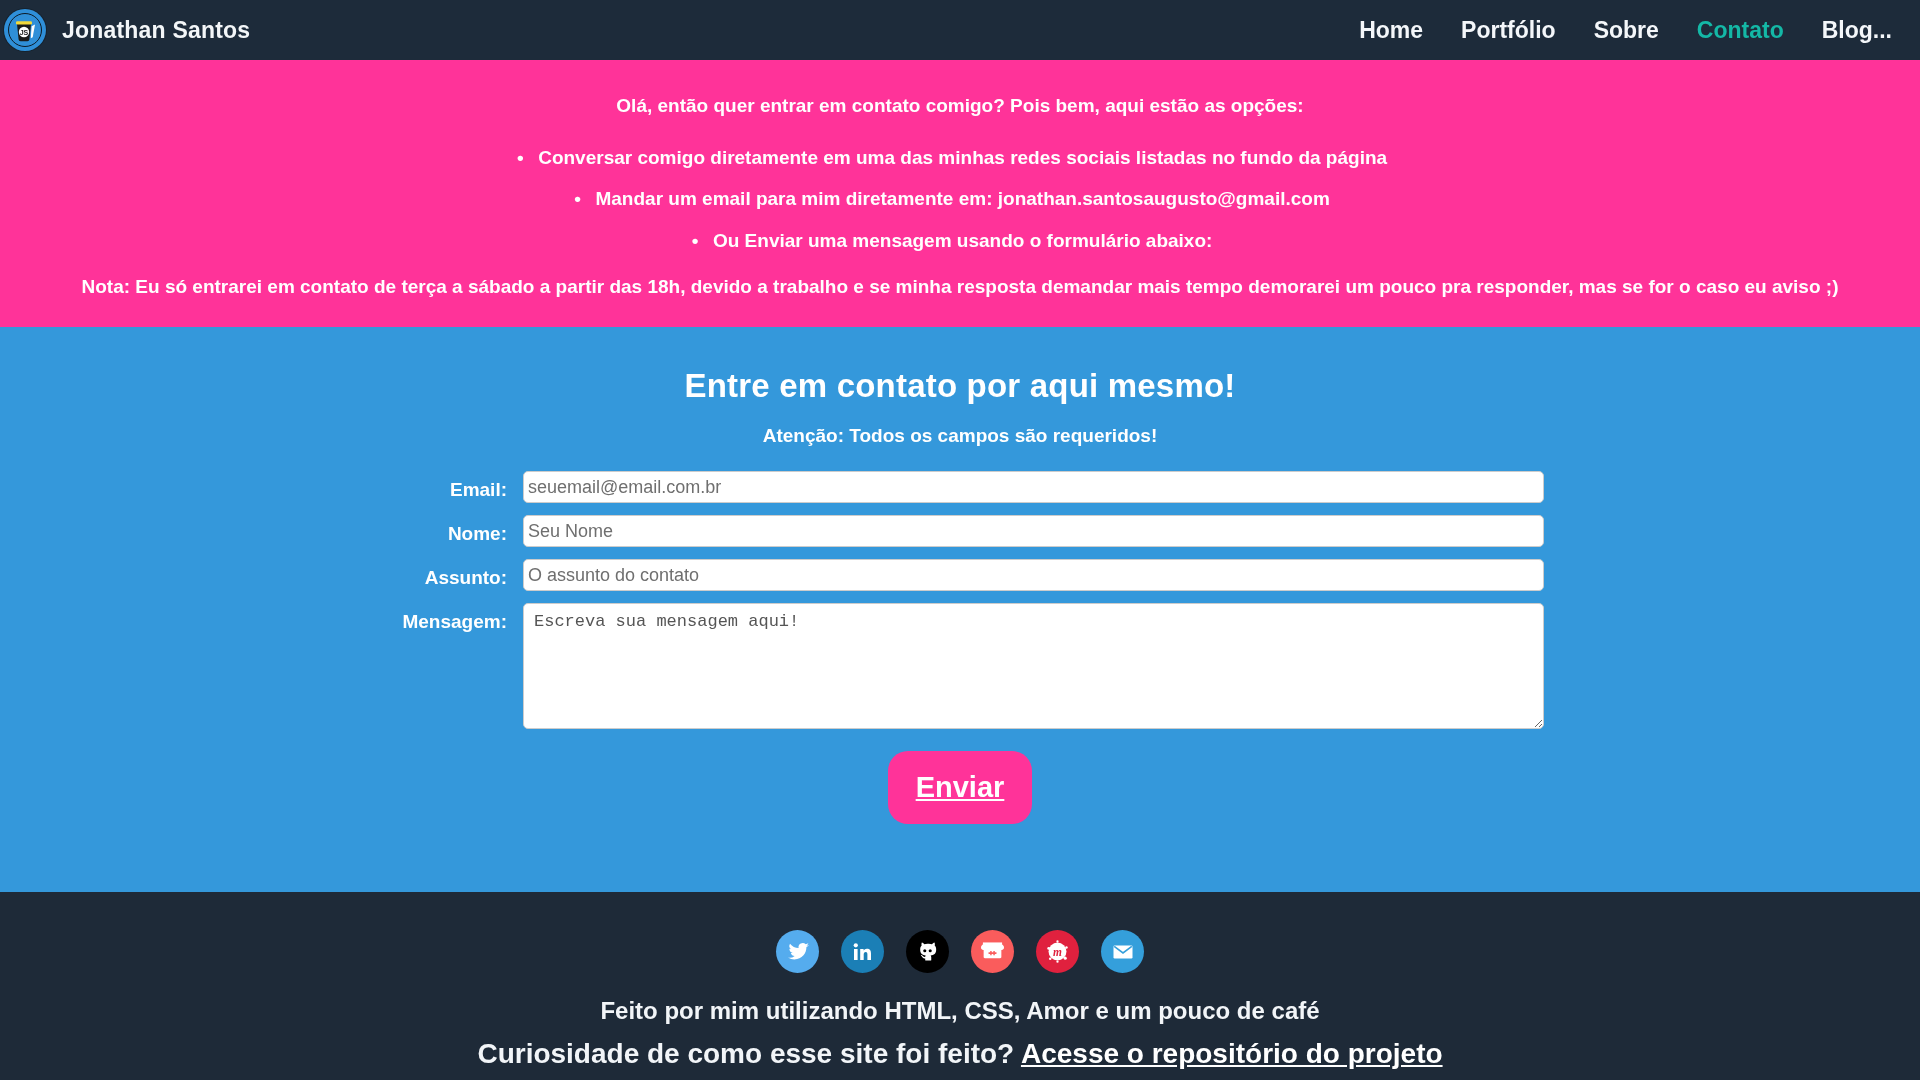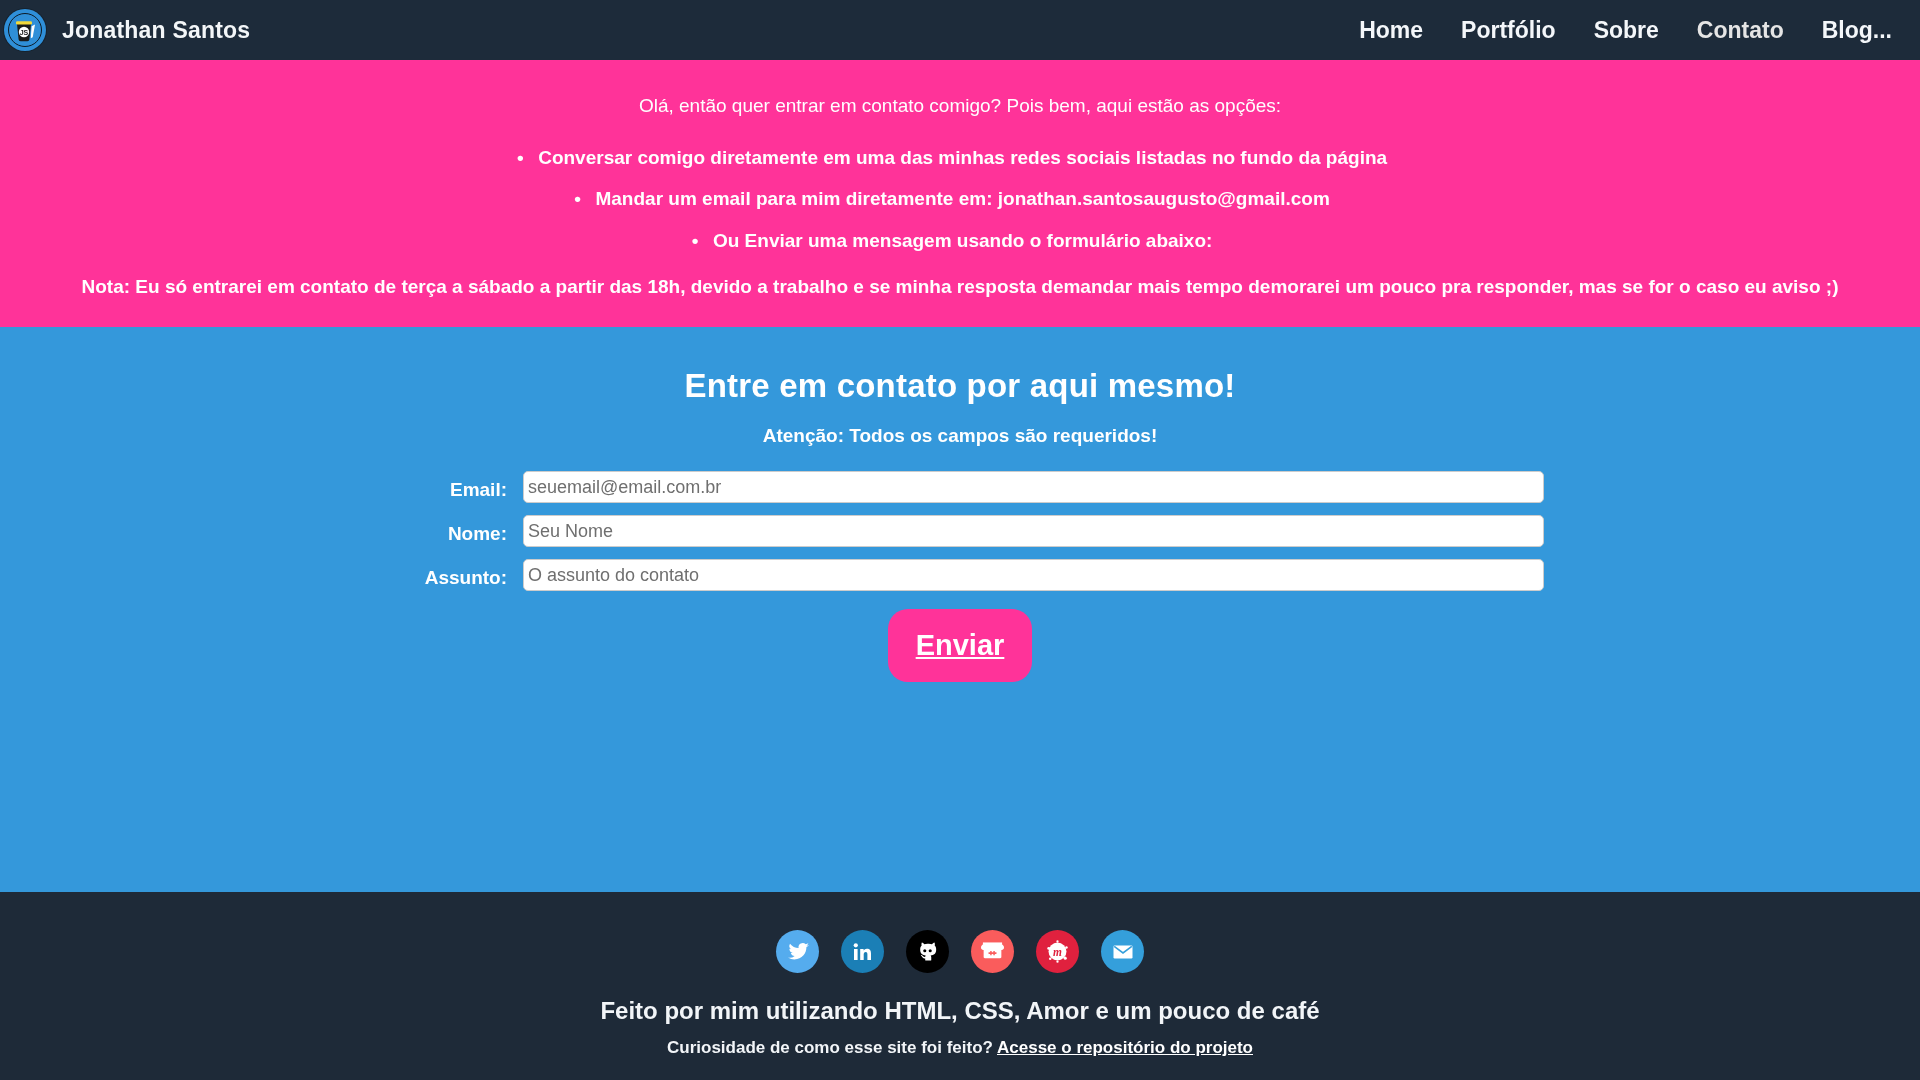--- a/index.html
+++ b/index.html
@@ -46,33 +46,33 @@
     gap: 38px;
   }
   .nav-link {
     color: #f4f7fa;
     font-size: 23px;
     font-weight: 600;
     text-decoration: none;
     white-space: nowrap;
     cursor: pointer;
   }
-  .nav-link.active { color: #e5e5e5; }
+  .nav-link.active { color: #14b8a6; }
 
   
   .intro {
     background: #ff3399;
     color: #ffffff;
     padding: 26px 0 28px 0;
     min-height: 254px;
   }
   .intro-lead {
     text-align: center;
     font-size: 19px;
-    font-weight: 400;
+    font-weight: 700;
     margin: 9px 0 0 0;
     line-height: 1.2;
   }
   .intro-list {
     margin: 26px 0 0 0;
     padding: 0;
     list-style: none;
     text-align: center;
   }
   .intro-list li {
@@ -217,21 +217,21 @@
   .s-meetup   { background: #e0213e; }
   .s-email    { background: #349fdb; }
   .footer-line1 {
     color: #f2f5f8;
     font-size: 24px;
     font-weight: 600;
     margin-top: 24px;
   }
   .footer-line2 {
     color: #f2f5f8;
-    font-size: 17px;
+    font-size: 28px;
     font-weight: 600;
     margin-top: 13px;
   }
   .footer-link {
     color: #ffffff;
     text-decoration: underline;
     cursor: pointer;
   }
 </style>
 </head>
@@ -298,20 +298,26 @@
         </div>
       </div>
 
       <div class="form-row">
         <div class="form-label">Assunto:</div>
         <div class="field-wrap">
           <input class="text-input" type="text" placeholder="O assunto do contato" style="">
         </div>
       </div>
 
+      <div class="form-row">
+        <div class="form-label">Mensagem:</div>
+        <div class="field-wrap">
+          <textarea class="msg-area" placeholder="Escreva sua mensagem aqui!" style=""></textarea>
+        </div>
+      </div>
 
       <div class="submit-row">
         <button class="submit-btn" type="submit">Enviar</button>
       </div>
     </form>
   </div>
 
   <div class="footer">
     <div class="social-row">
 

